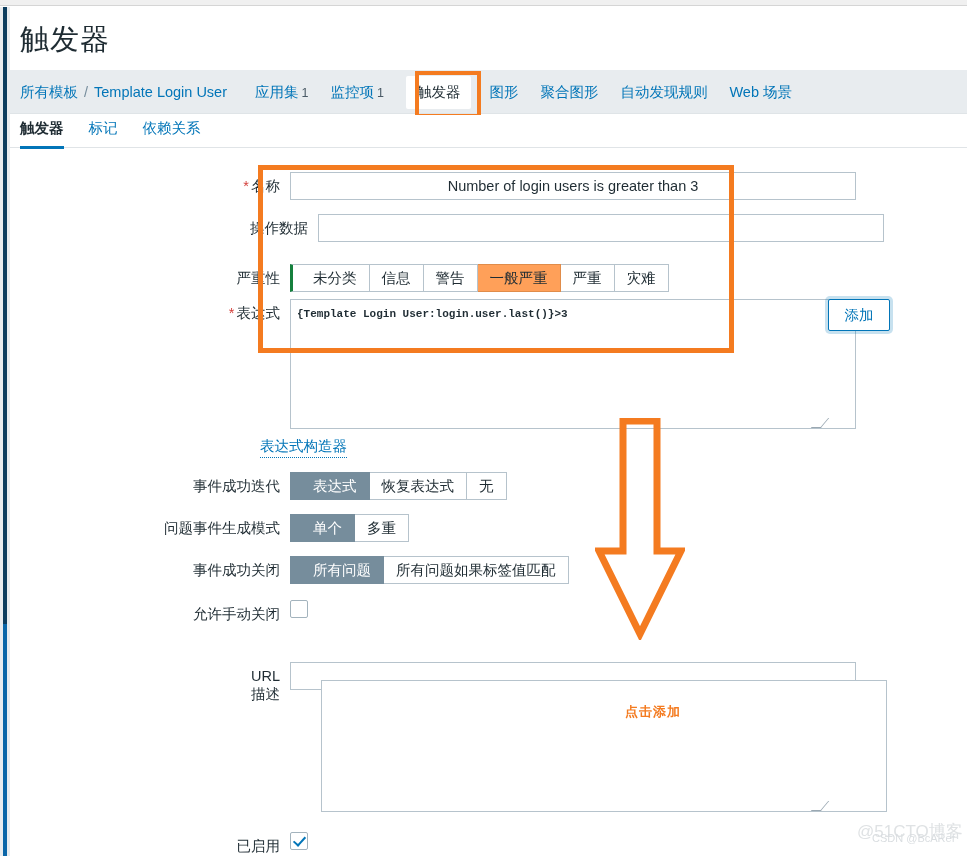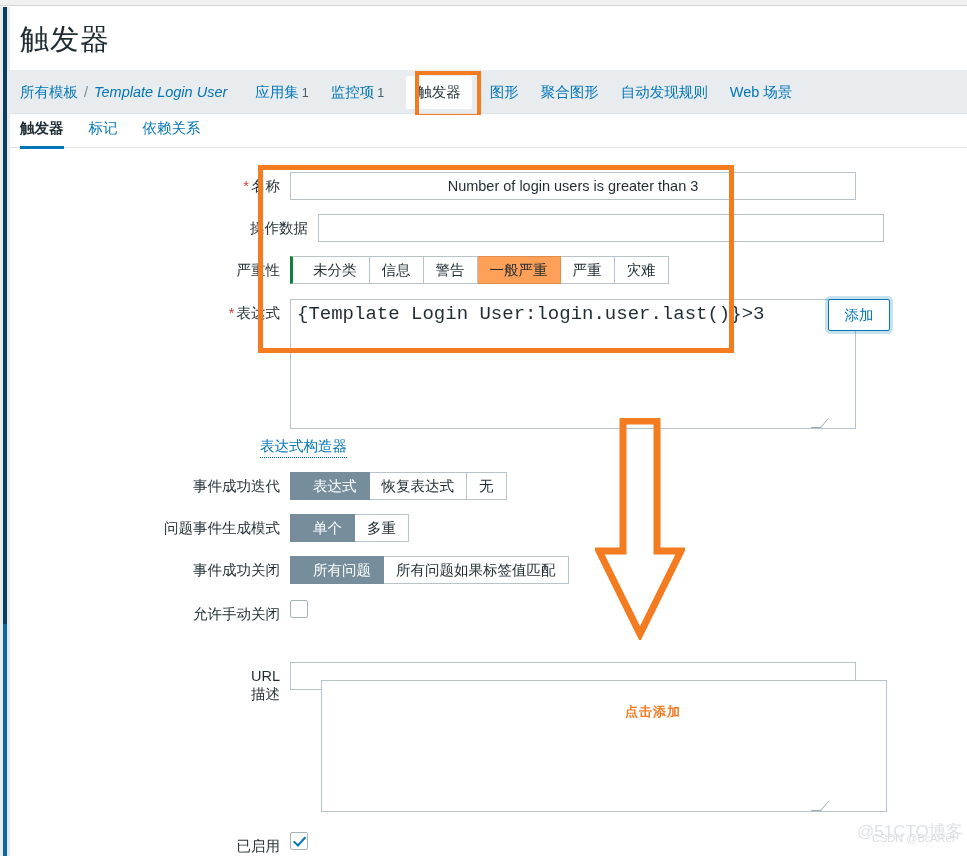--- a/index.html
+++ b/index.html
@@ -159,22 +159,23 @@
     border: 1px solid #b6c3cc;
     background: #ffffff;
     color: #1f2c33;
     padding: 5px 6px;
     outline: none;
     resize: none;
     overflow: hidden;
   }
   textarea.mono {
     font-family: "Liberation Mono", "DejaVu Sans Mono", monospace;
-    font-size: 19px;
+    font-size: 11px;
     line-height: 19px;
+    font-weight: bold;
   }
   textarea.sans {
     font-family: "Liberation Sans", sans-serif;
     font-size: 14.5px;
   }
 
   
   .seg { display: flex; }
   .seg .opt {
     height: 28px;
@@ -322,21 +323,21 @@
   </div>
 
   <div class="page-head">
     <div class="page-title">触发器</div>
   </div>
 
   <div class="nav-band">
     <div class="nav-inner">
       <span class="nav-link first">所有模板</span>
       <span class="nav-sep">/</span>
-      <span class="nav-link" style="margin-right:28px;font-style:italic;">Template Login User</span>
+      <span class="nav-link" style="margin-right:28px;">Template Login User</span>
 
       <span class="nav-link">
         <span>应用集</span><span class="nav-count">1</span>
       </span>
 
       <span class="nav-link">
         <span>监控项</span><span class="nav-count">1</span>
       </span>
 
       <span class="nav-link active">触发器</span>
@@ -363,21 +364,21 @@
         <span class="req">*</span><span>名称</span>
       </div>
       <input class="txt" style="width: 566px;" value="Number of login users is greater than 3">
     </div>
 
     <div class="row" style="top:54px;padding-left:28px;">
       <div class="lbl">操作数据</div>
       <input class="txt" style="width: 566px;" value="">
     </div>
 
-    <div class="row" style="top:96px;">
+    <div class="row" style="top:104px;">
       <div class="lbl">严重性</div>
       <div class="seg">
         <div class="opt">未分类</div>
         <div class="opt">信息</div>
         <div class="opt">警告</div>
         <div class="opt sel-orange">一般严重</div>
         <div class="opt">严重</div>
         <div class="opt">灾难</div>
       </div>
     </div>

